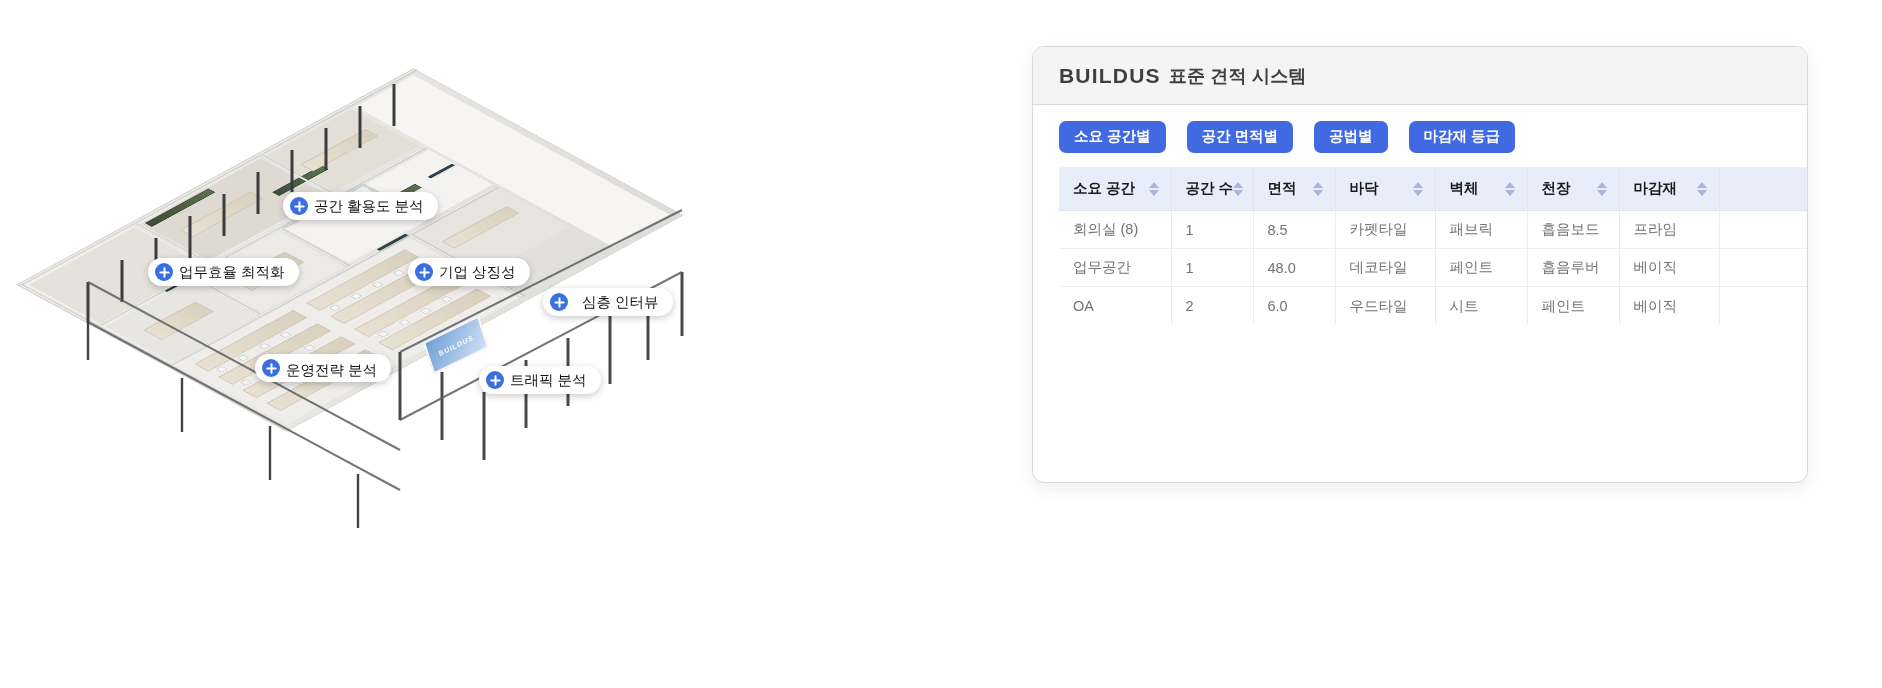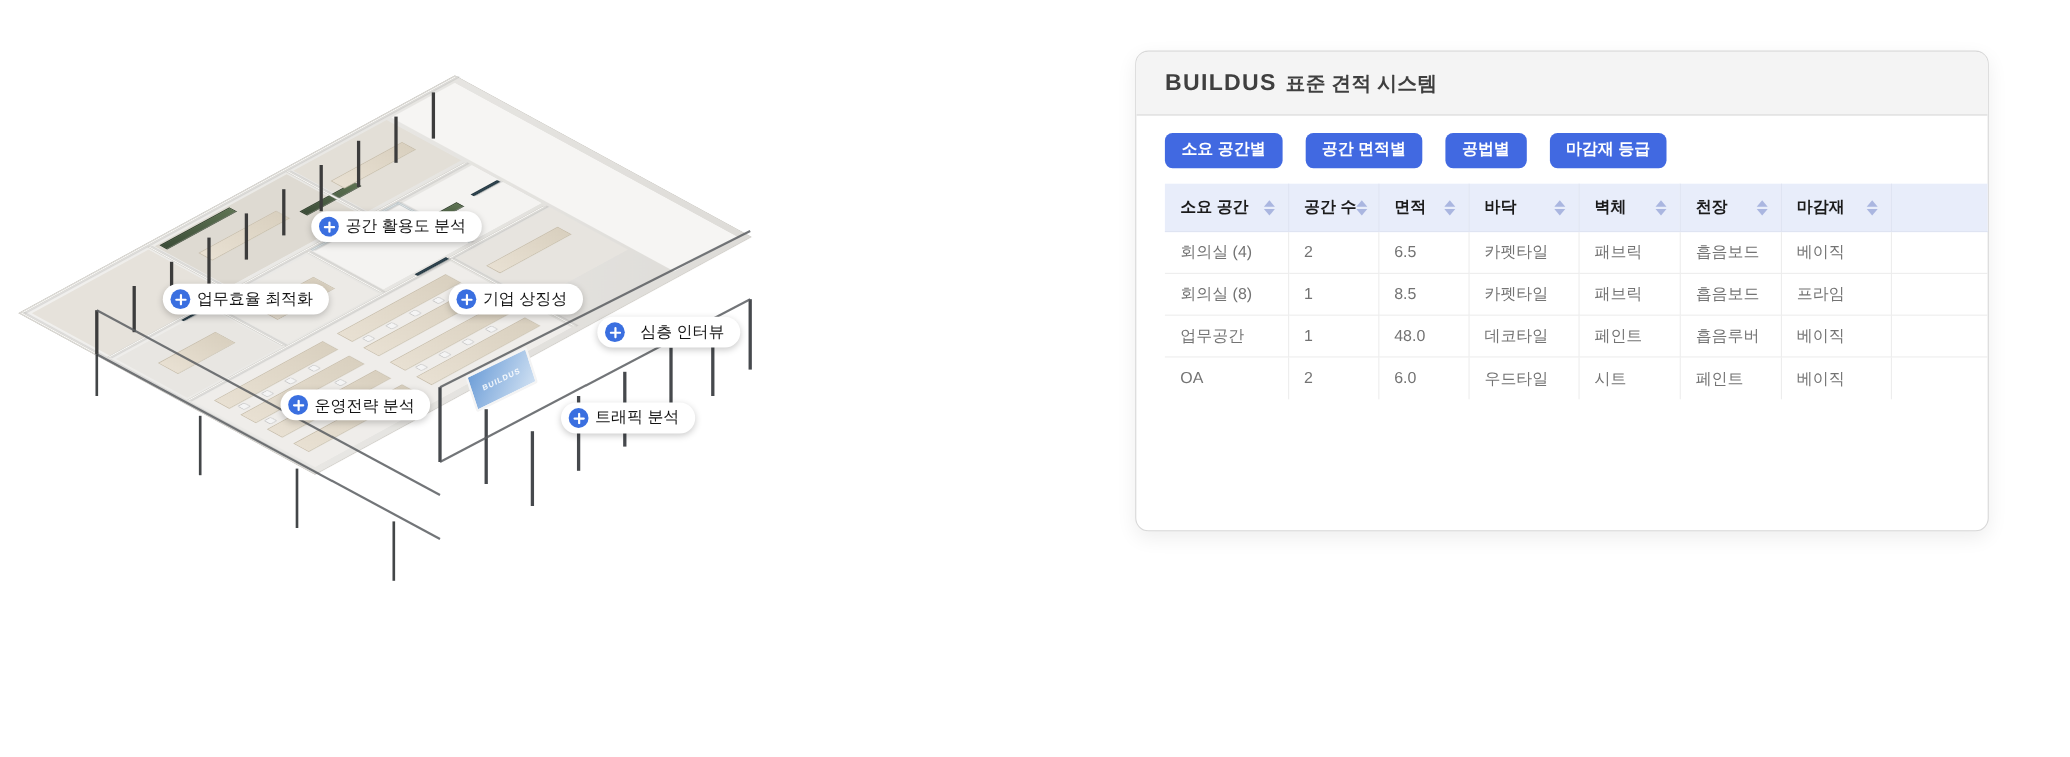--- a/index.html
+++ b/index.html
@@ -345,21 +345,21 @@
 
     <div class="hotspot" style="left:255px; top:354px;align-items:flex-end;">
       <span class="plus">
         <svg width="11" height="11" viewBox="0 0 11 11">
             <path d="M5.5 1.3v8.4M1.3 5.5h8.4" stroke="#fff" stroke-width="2" stroke-linecap="round"></path>
           </svg>
       </span>
       <span class="htext">운영전략 분석</span>
     </div>
 
-    <div class="hotspot" style="left:510px; top:366px;text-align:right;">
+    <div class="hotspot" style="left:479px; top:366px;text-align:right;">
       <span class="plus">
         <svg width="11" height="11" viewBox="0 0 11 11">
             <path d="M5.5 1.3v8.4M1.3 5.5h8.4" stroke="#fff" stroke-width="2" stroke-linecap="round"></path>
           </svg>
       </span>
       <span class="htext">트래픽 분석</span>
     </div>
   </div>
 
   <div id="panel">
@@ -454,30 +454,20 @@
               </div>
             </th>
             <th>
               <div class="thinner">
                 <span></span>
               </div>
             </th>
           </tr>
         </thead>
         <tbody id="estimate-body">
-            <tr>
-              <td>회의실 (4)</td>
-              <td>2</td>
-              <td>6.5</td>
-              <td>카펫타일</td>
-              <td>패브릭</td>
-              <td>흡음보드</td>
-              <td>베이직</td>
-              <td></td>
-            </tr>
             <tr>
               <td>회의실 (8)</td>
               <td>1</td>
               <td>8.5</td>
               <td>카펫타일</td>
               <td>패브릭</td>
               <td>흡음보드</td>
               <td>프라임</td>
               <td></td>
             </tr>

